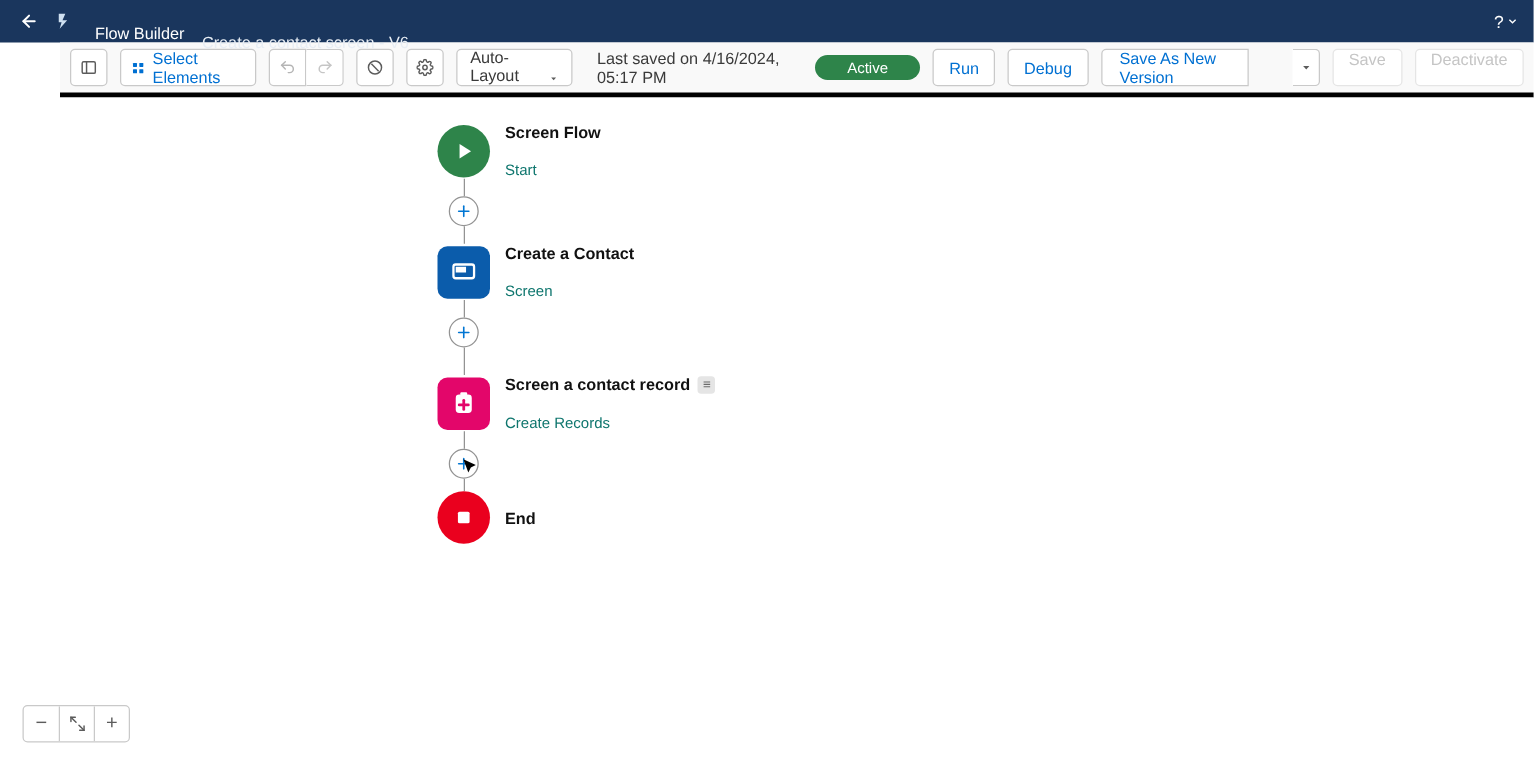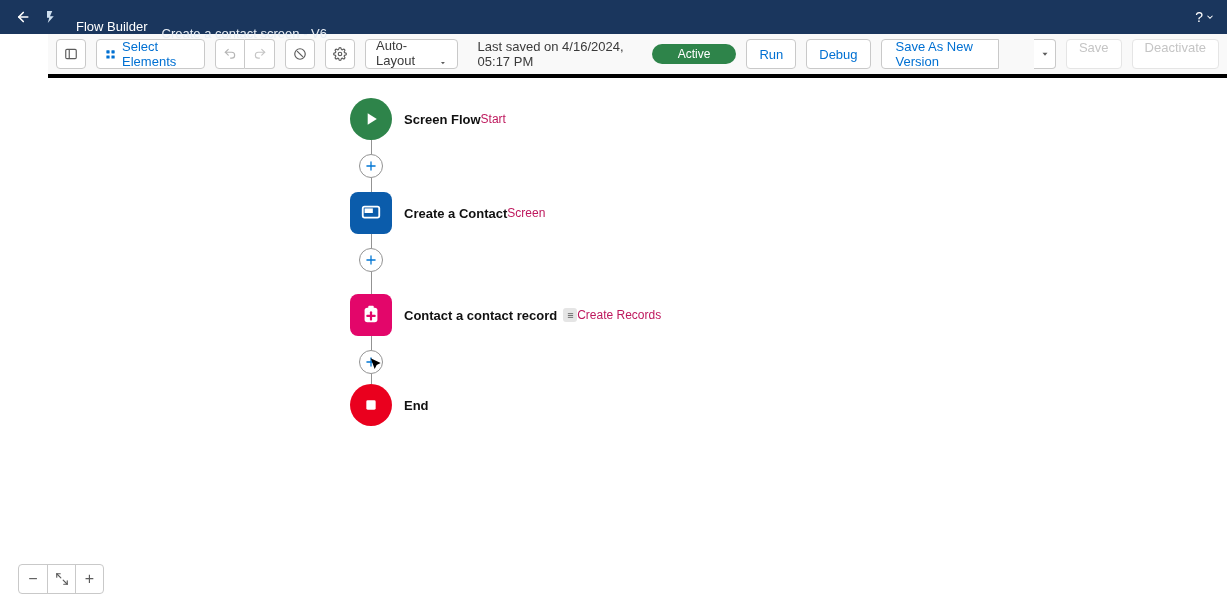--- a/index.html
+++ b/index.html
@@ -85,23 +85,23 @@
     background:#fff; color:#c5c5c5; padding:0 12px; font-size:13px; cursor:default;
   }
   
   .canvas {
     position: absolute;
     top: 78px; left:0; right:0; bottom:0;
     background:#ffffff;
   }
   .flow { position:absolute; left:350px; top:20px; }
   .node-row { display:flex; align-items:center; gap:12px; position:relative; }
-  .node-row .label-block { display:flex; flex-direction:row; }
+  .node-row .label-block { display:flex; flex-direction:column; }
   .node-title { font-size:13px; font-weight:700; color:#111; display:flex; align-items:center; gap:6px;}
-  .node-sub { font-size:12px; color:#be185d; margin-top:0; }
+  .node-sub { font-size:12px; color:#0f766e; margin-top:16px; }
   .node-icon {
     width:42px; height:42px; border-radius:8px;
     display:flex; align-items:center; justify-content:center;
     flex-shrink:0;
   }
   .node-start { width:42px; height:42px; border-radius:50%; background:#2e844a; }
   .node-screen { background:#0b5cab; }
   .node-create { background:#e3066a; }
   .node-end { width:42px; height:42px; border-radius:50%; background:#ea001e; }
   .add-btn {
@@ -275,21 +275,21 @@
       <div class="node-icon node-create">
         <svg width="22" height="22" viewBox="0 0 24 24" fill="#fff">
             <rect x="5" y="4" width="14" height="16" rx="3" fill="#fff"></rect>
             <rect x="9" y="2" width="6" height="4" rx="1" fill="#fff"></rect>
             <line x1="12" y1="9" x2="12" y2="17" stroke="#e3066a" stroke-width="2.4" stroke-linecap="round"></line>
             <line x1="8" y1="13" x2="16" y2="13" stroke="#e3066a" stroke-width="2.4" stroke-linecap="round"></line>
           </svg>
       </div>
       <div class="label-block">
         <div class="node-title">
-          <span>Contact a contact record</span>
+          <span>Screen a contact record</span>
           <span class="fault-icon">
             <svg width="9" height="9" viewBox="0 0 24 24" fill="none" stroke="#6a6a6a" stroke-width="2.5">
                 <line x1="5" y1="7" x2="19" y2="7"></line>
                 <line x1="5" y1="12" x2="19" y2="12"></line>
                 <line x1="5" y1="17" x2="19" y2="17"></line>
               </svg>
           </span>
         </div>
         <div class="node-sub">Create Records</div>
       </div>

